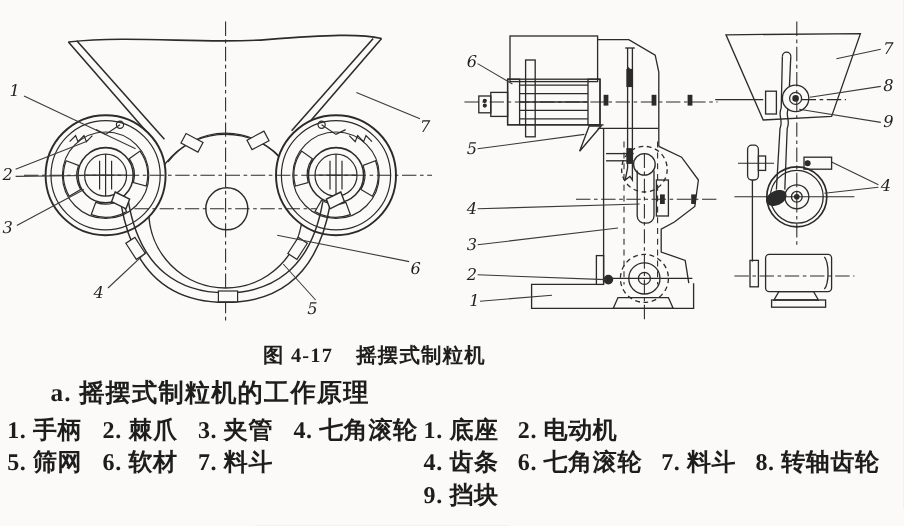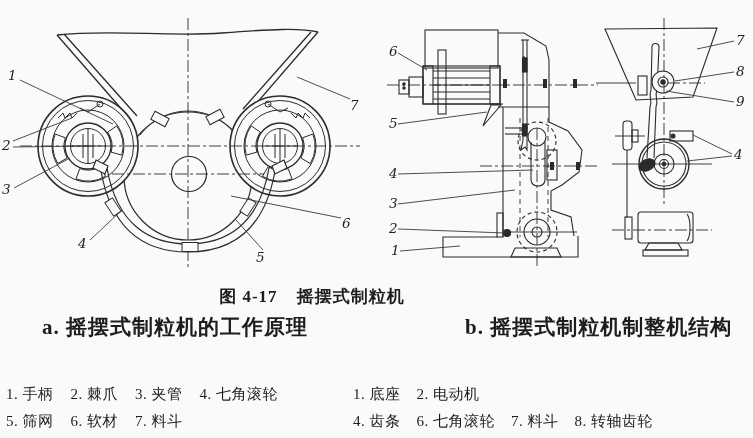--- a/index.html
+++ b/index.html
@@ -6,21 +6,21 @@
   #canvas{
     position:relative;width:753px;height:438px;background:#fbfaf8;overflow:hidden;
     font-family:"Liberation Serif","DejaVu Serif",serif;color:#1d1d1d;
   }
   #canvas svg{position:absolute;display:block;}
   .txt{position:absolute;white-space:nowrap;line-height:1;}
   .fig-title{top:288px;left:0;width:624px;text-align:center;font-size:17px;font-weight:700;letter-spacing:1px;}
   .fig-title span{display:inline-block;}
   .fig-title .fname{margin-left:14px;}
   .cap{font-size:21px;font-weight:600;letter-spacing:1px;}
-  .legend-row{position:absolute;display:flex;white-space:nowrap;font-size:15px;font-weight:400;letter-spacing:.5px;margin-top:40px;}
+  .legend-row{position:absolute;display:flex;white-space:nowrap;font-size:20px;font-weight:700;letter-spacing:.5px;}
   .legend-row span{display:inline-block;}
   .la{gap:17px;}
   .lb{gap:16px;}
   text.callout{font-family:"DejaVu Serif","Liberation Serif",serif;font-style:italic;font-size:13.5px;fill:#222;}
 </style>
 </head>
 <body>
 
 <div id="canvas">
 
@@ -266,21 +266,20 @@
     <text class="callout" x="146" y="106">9</text>
     <text class="callout" x="144" y="159">4</text>
   </svg>
 
   <div class="txt fig-title">
     <span>图 4-17</span>
     <span class="fname">摇摆式制粒机</span>
   </div>
 
   <div class="txt cap" style="left:42px;top:317px">a. 摇摆式制粒机的工作原理</div>
-  <div class="txt cap" style="left:465px;top:317px">b. 摇摆式制粒机制整机结构</div>
 
   <div class="legend-row la" style="left:6px;top:345px">
     <span>1. 手柄</span>
     <span>2. 棘爪</span>
     <span>3. 夹管</span>
     <span>4. 七角滚轮</span>
   </div>
   <div class="legend-row la" style="left:6px;top:372px">
     <span>5. 筛网</span>
     <span>6. 软材</span>

